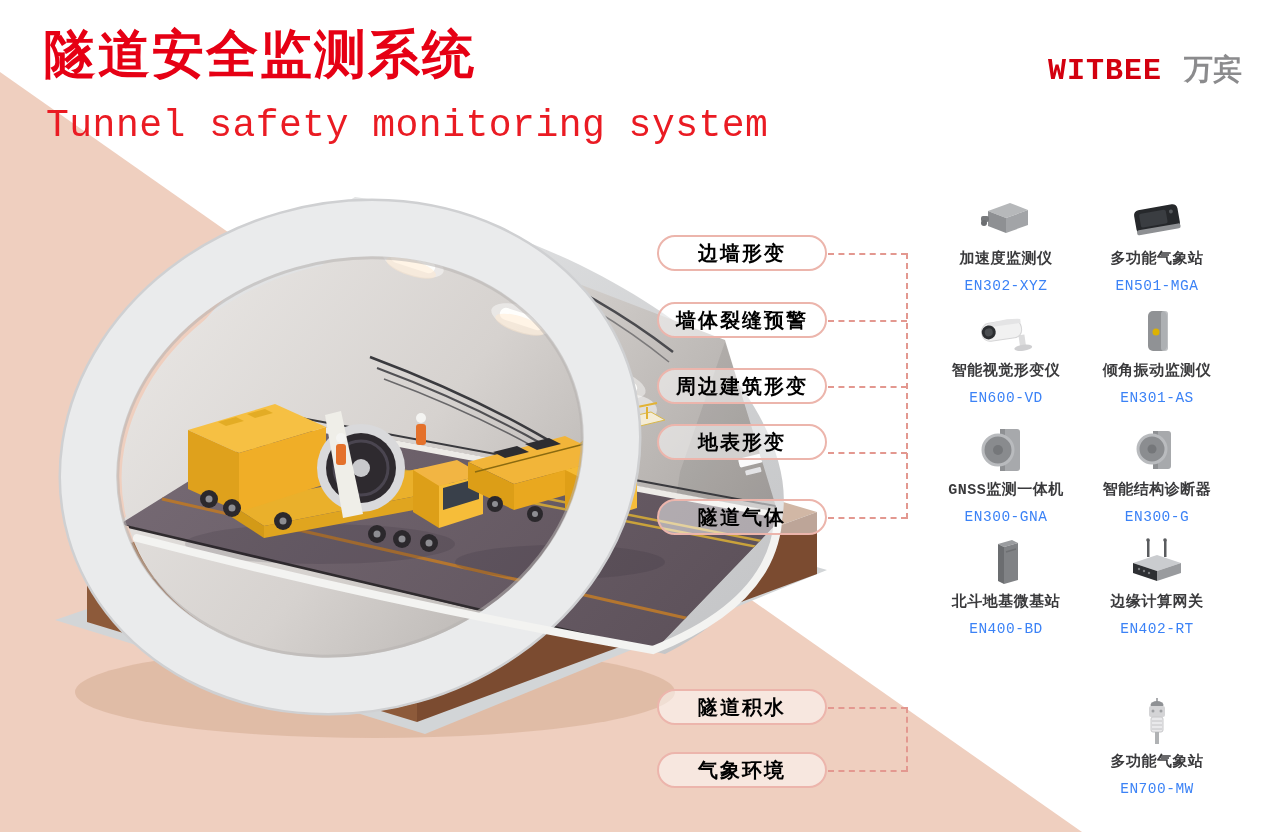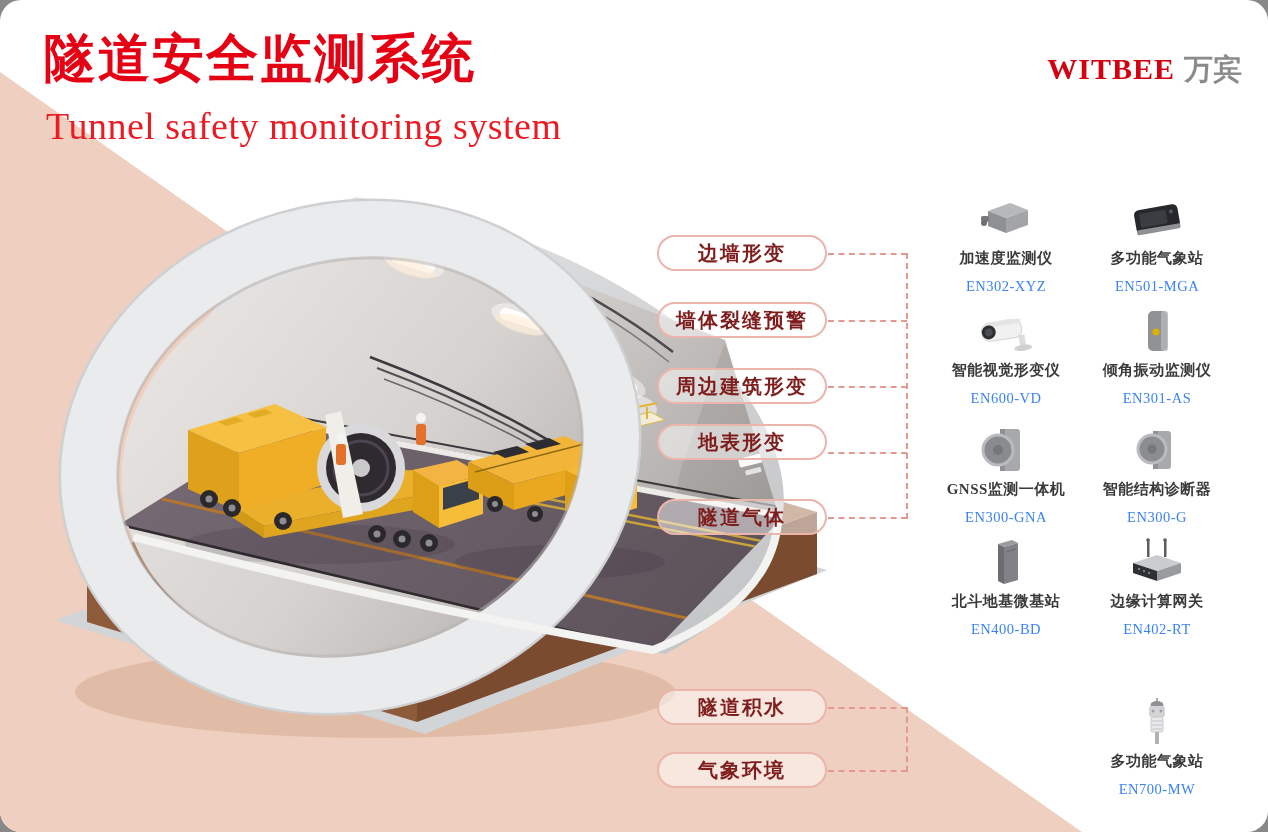--- a/index.html
+++ b/index.html
@@ -1,44 +1,43 @@
 <!DOCTYPE html>
 <html><head>
 <meta charset="utf-8">
 <style>
   html,body{margin:0;padding:0;background:#888;}
   .stage{
     position:relative;width:1268px;height:832px;margin:0 auto;
     background:#ffffff;overflow:hidden;
-    font-family:Liberation Serif, serif;
-    border-radius:21px;
+    font-family:Liberation Mono, monospace;
   }
   .pink-wedge{
     position:absolute;left:0;top:0;width:1268px;height:832px;
     background:#efcfbf;
     clip-path:polygon(0 72px,1082px 832px,0 832px);
   }
   
   .title-zh{
     position:absolute;left:44px;top:30px;font-size:52px;font-weight:800;
     color:#e60014;letter-spacing:2px;line-height:1.1;
   }
   .title-en{
     position:absolute;left:46px;top:104px;font-size:38px;font-weight:400;
     color:#ea1b23;letter-spacing:0.5px;
   }
-  .brand{position:absolute;right:26px;top:50px;display:flex;align-items:baseline;gap:9px;}
+  .brand{position:absolute;right:26px;top:50px;display:flex;align-items:baseline;gap:22px;}
   .brand-latin{font-size:30px;font-weight:800;color:#d3000f;letter-spacing:1px;}
   .brand-cjk{font-size:29px;font-weight:700;color:#8b8b8d;}
   
   .pill{
     position:absolute;left:657px;width:170px;height:36px;border-radius:19px;
     border:2px solid #ecb5ac;background:rgba(255,255,255,0.5);
     display:flex;align-items:center;justify-content:center;
-    font-size:20px;font-weight:700;color:#7f1d1d;letter-spacing:2px;box-sizing:border-box;
+    font-size:20px;font-weight:700;color:#000000;letter-spacing:2px;box-sizing:border-box;
   }
   
   .h-conn{position:absolute;left:828px;width:79px;height:0;border-top:2px dashed #e39890;}
   .v-conn{position:absolute;left:906px;width:0;border-left:2px dashed #e39890;}
   
   .product{position:absolute;width:160px;text-align:center;}
   .p-icon{height:60px;display:flex;align-items:flex-end;justify-content:center;}
   .p-name{margin-top:4px;font-size:15px;font-weight:700;color:#3a3a3c;letter-spacing:0.5px;}
   .p-model{margin-top:10px;font-size:14.5px;font-weight:500;color:#3b82f6;letter-spacing:0.5px;}
   .illu{position:absolute;left:25px;top:172px;}

